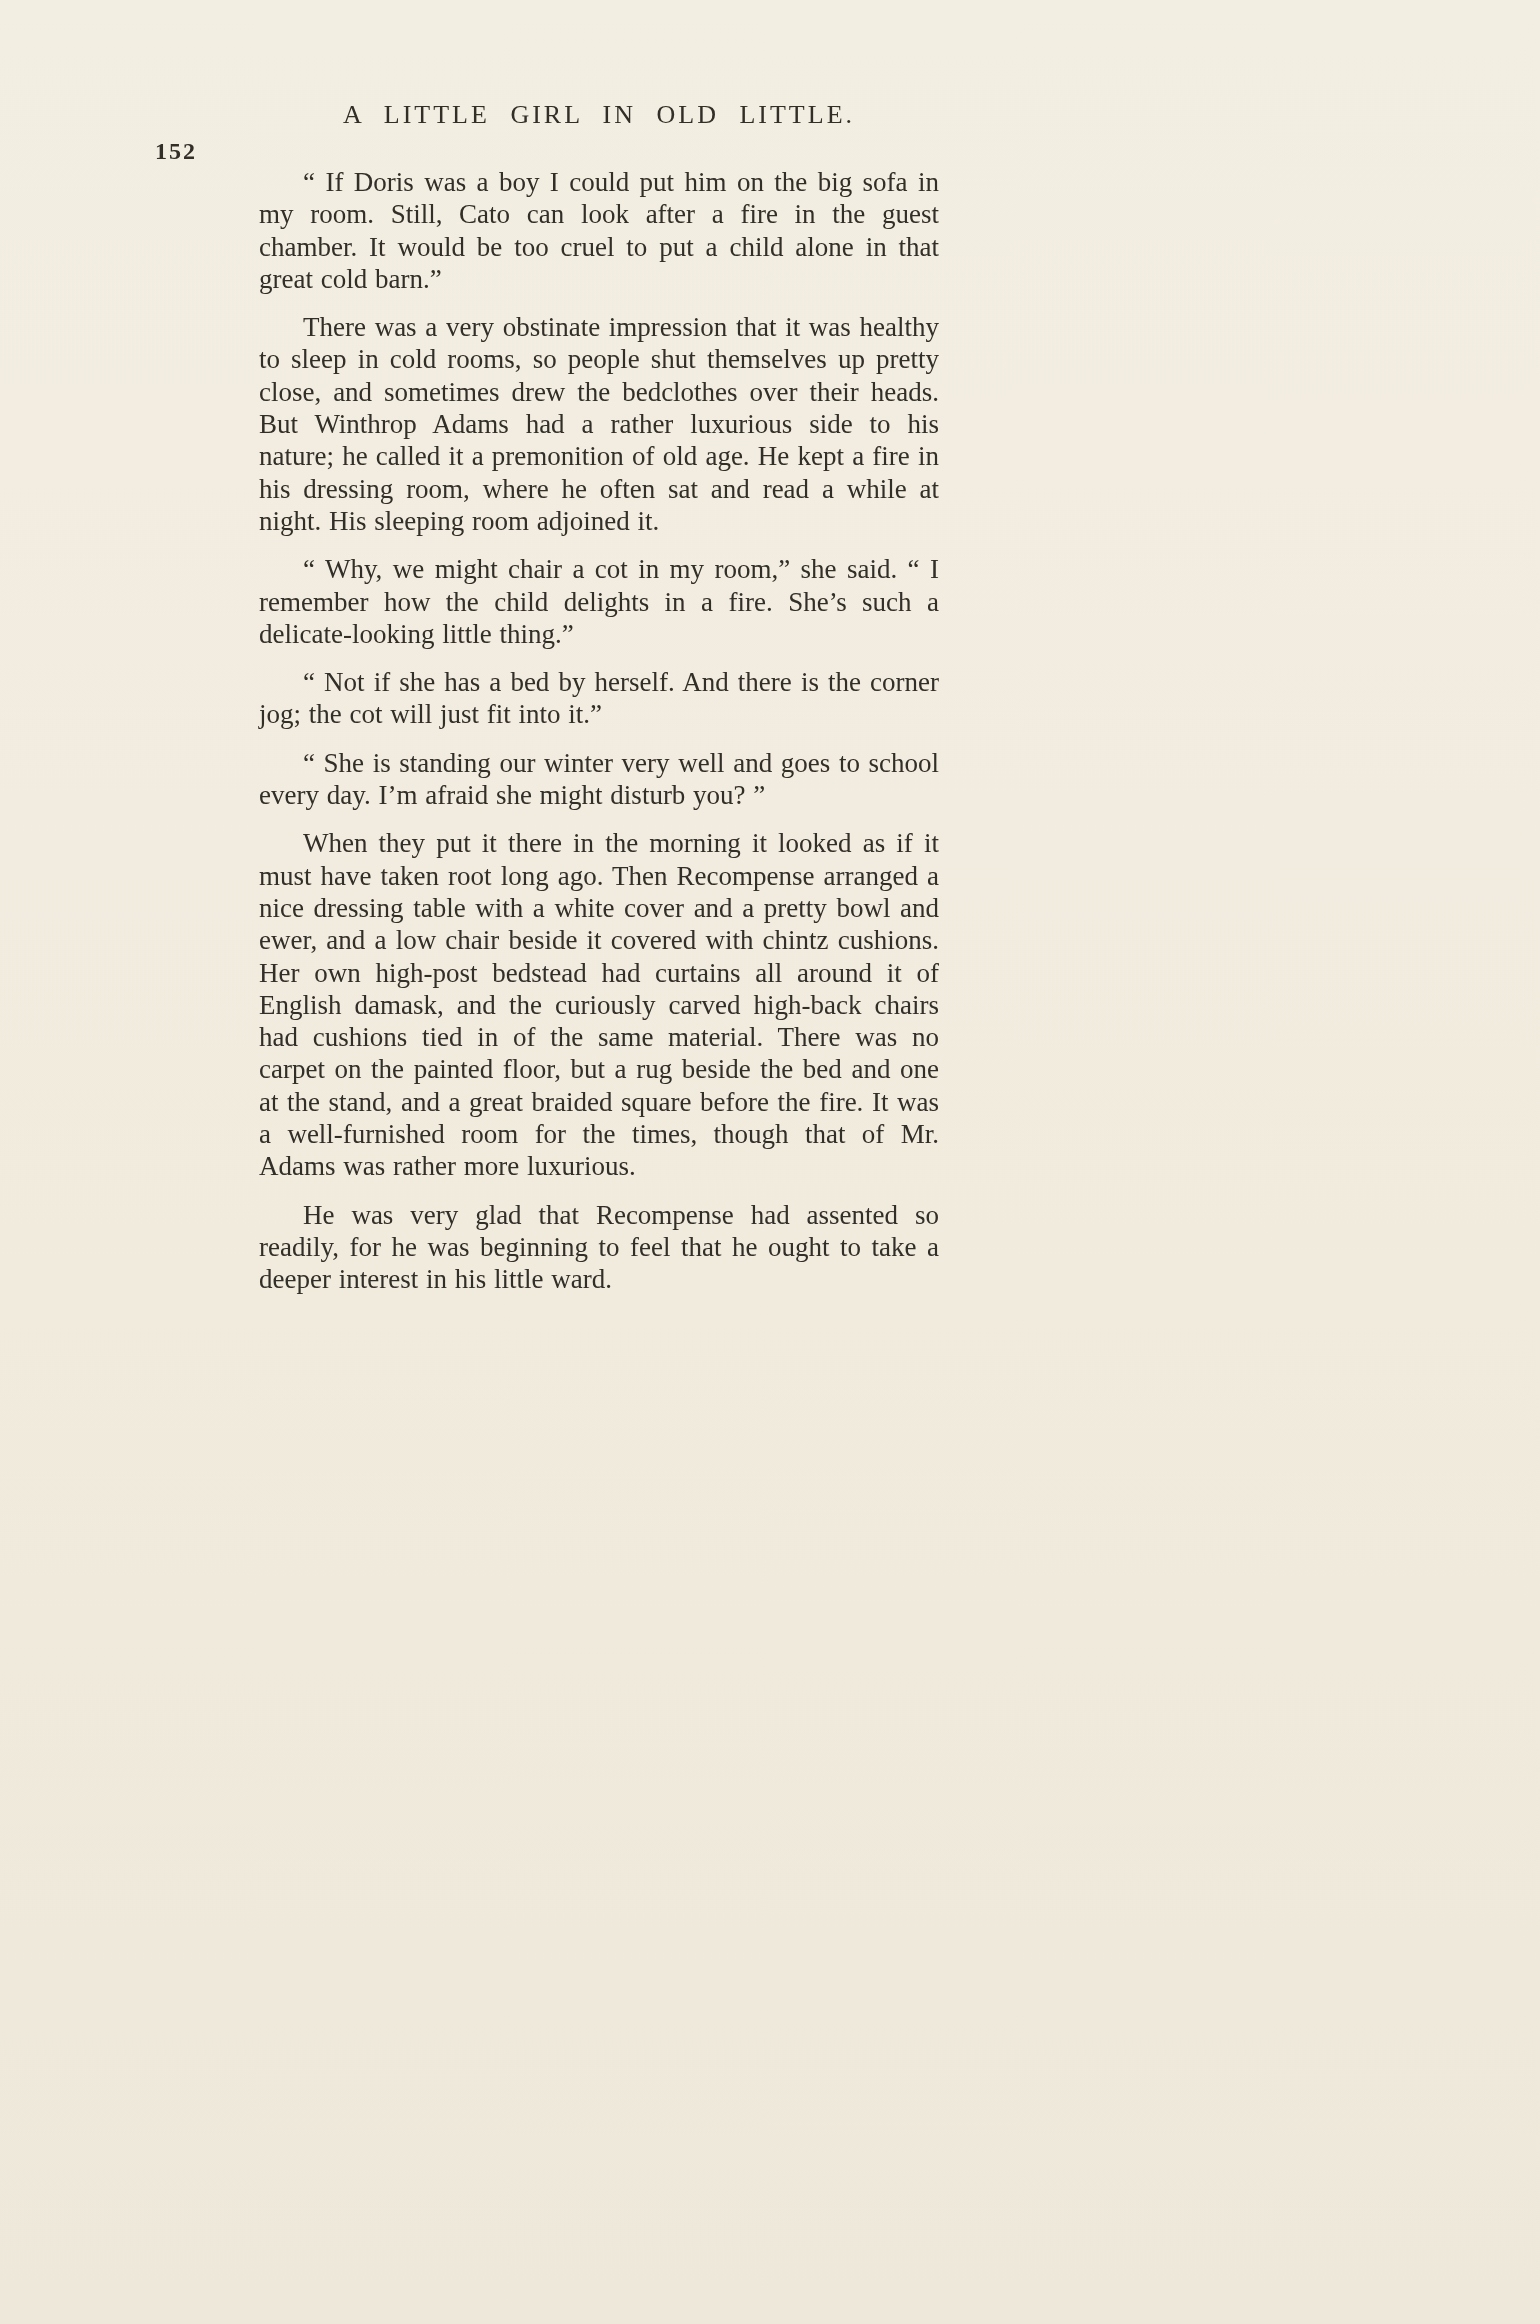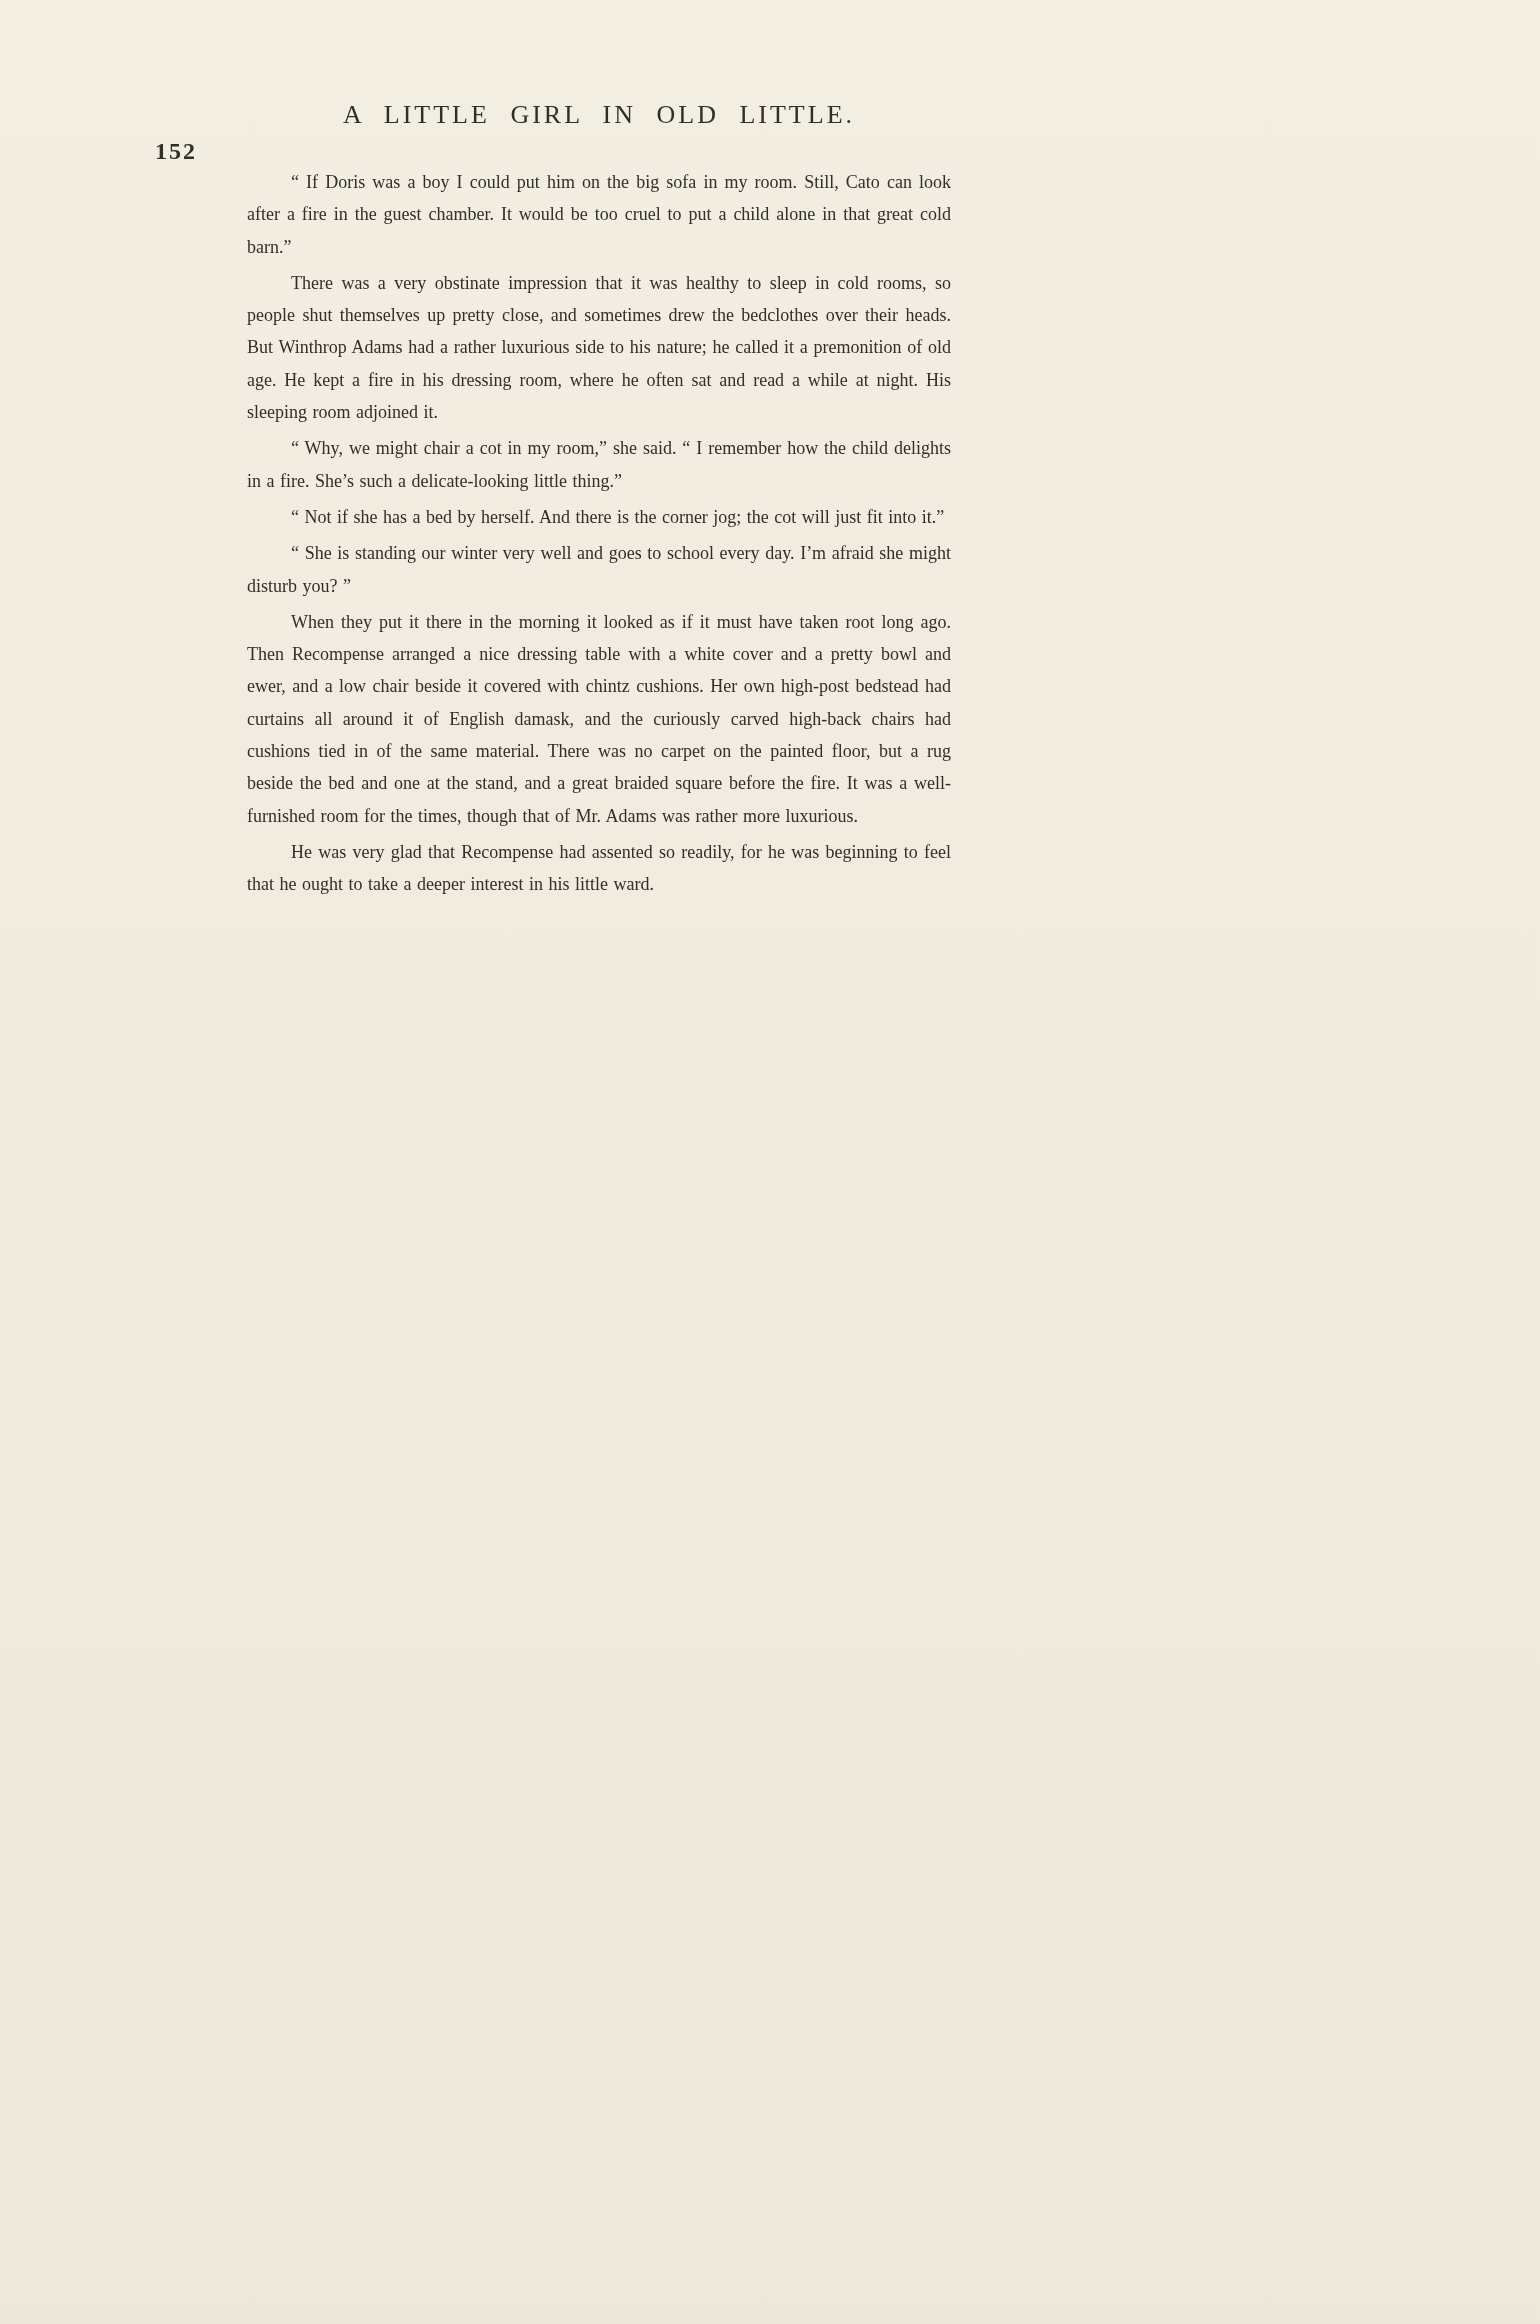--- a/index.html
+++ b/index.html
@@ -39,22 +39,22 @@
   }
   .header-title {
     text-align: center;
     font-size: 26px;
     letter-spacing: 3px;
     word-spacing: 11px;
     padding-top: 2px;
     white-space: nowrap;
   }
   .page-body p.para {
-    margin: 4px;
-    font-size: 18px;
+    margin: 16px;
+    font-size: 27px;
     line-height: 32.3px;
     text-align: justify;
     text-indent: 44px;
     word-spacing: 1px;
   }
 </style>
 </head>
 <body>
 
 <div class="page">

